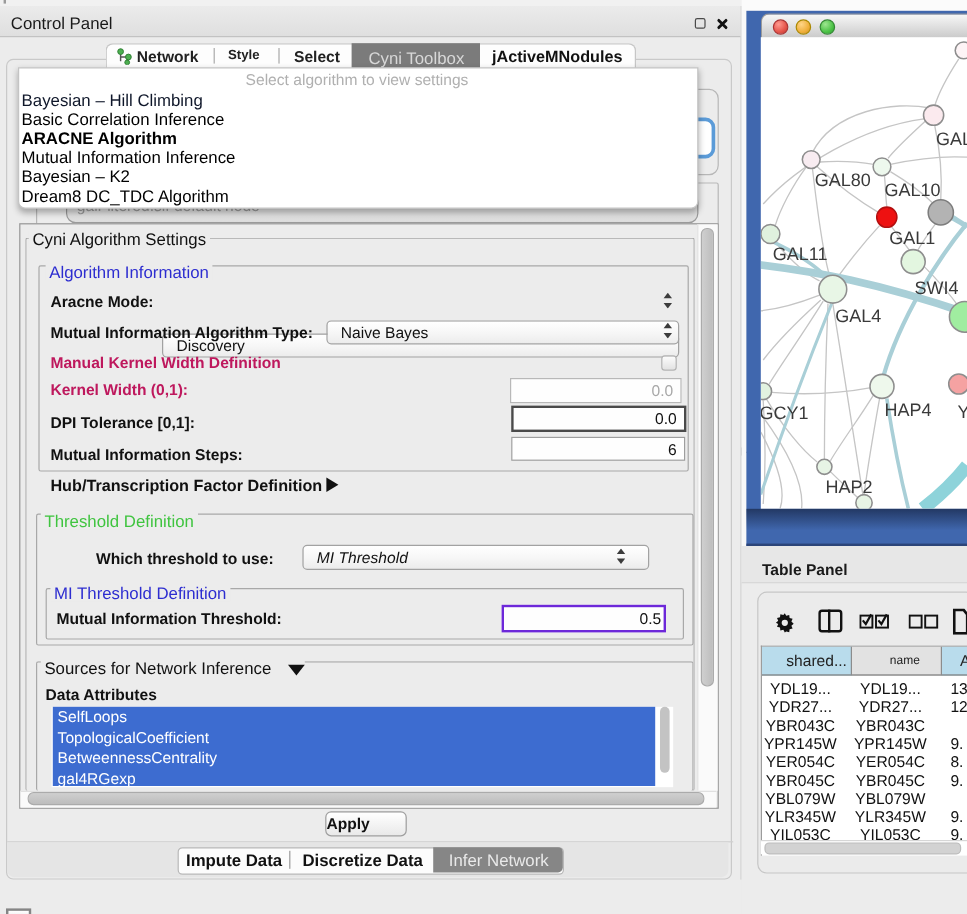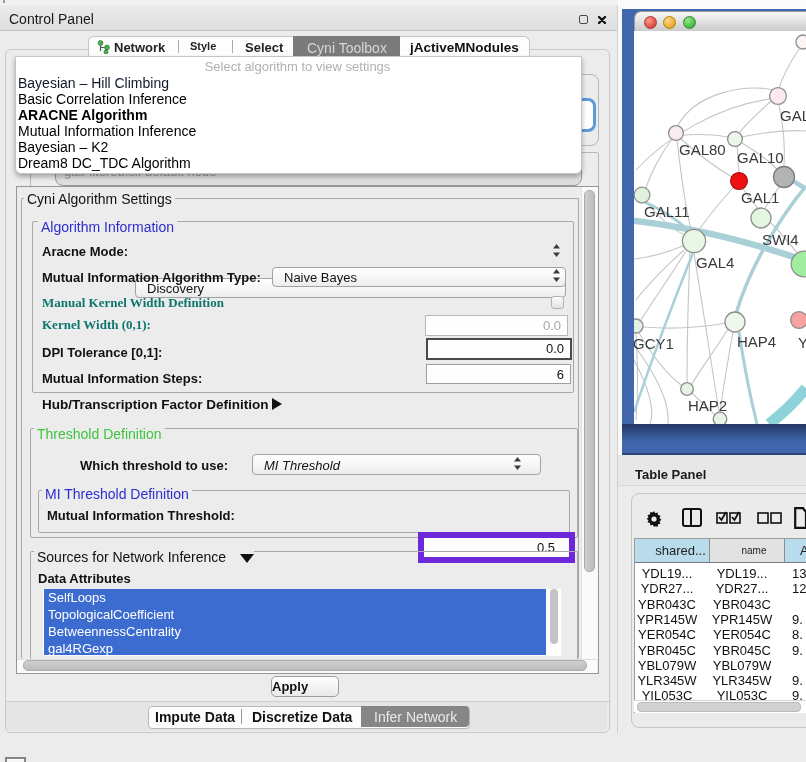--- a/index.html
+++ b/index.html
@@ -1,20 +1,20 @@
 <!DOCTYPE html>
 <html><head>
 <meta charset="utf-8">
 <style>
   html,body{margin:0;padding:0;}
   body{width:806px;height:762px;position:relative;overflow:hidden;
        background:#ececec;font-family:"Liberation Sans",sans-serif;}
   .abs{position:absolute;}
   .lbl{position:absolute;font-size:13px;font-weight:bold;color:#111;white-space:nowrap;}
-  .lbl.dis{color:#0f766e;font-family:Liberation Serif, serif;}
+  .lbl.dis{color:#be185d;}
   .combo{position:absolute;border:1px solid #a2a2a2;border-radius:4px;
          background:linear-gradient(#ffffff,#f6f6f6 55%,#ececec);
          font-size:13px;color:#111;}
   .combo span{position:absolute;left:11px;top:50%;transform:translateY(-50%);}
   .carr{position:absolute;width:9px;height:13px;}
   .field{position:absolute;background:#fefefe;font-size:13px;color:#111;
          text-align:right;line-height:19px;}
   .grp{position:absolute;border:1px solid #a8a8a8;border-radius:2px;}
   .gtitle{position:absolute;font-size:14px;background:#ececec;padding:0 3px;white-space:nowrap;line-height:14px;}
 </style>
@@ -116,21 +116,21 @@
     <span>MI Threshold</span>
   </div>
 <svg class="carr" style="left:513px;top:457px;" viewBox="0 0 9 13">
     <path d="M4.5 0 L8 4.6 H1z" fill="#3c3c3c"></path>
     <path d="M4.5 13 L1 8.4 H8z" fill="#3c3c3c"></path>
   </svg>
 
 <div class="grp" style="left:38px;top:490px;width:530px;height:41px;"></div>
 <div class="gtitle" style="left:42px;top:486.5px;color:#2d2dd0;">MI Threshold Definition</div>
 <div class="lbl" style="left:47px;top:508px;">Mutual Information Threshold:</div>
-<div class="field" style="left:418px;top:532px;width:131px;height:19px;border:6px solid #6d28d9;padding-right:14px;">0.5</div>
+<div class="field" style="left:418px;top:504px;width:131px;height:19px;border:2px solid #6d28d9;padding-right:2px;">0.5</div>
 
 <div class="grp" style="left:30px;top:551px;width:546px;height:107px;border-bottom:none;"></div>
 <div class="gtitle" style="left:34px;top:549.5px;color:#111;padding-right:28px;">Sources for Network Inference</div>
 <div class="abs" style="left:240px;top:553.5px;width:0;height:0;border-top:9px solid #111;border-left:7.5px solid transparent;border-right:7.5px solid transparent;"></div>
 <div class="lbl" style="left:38px;top:570.5px;">Data Attributes</div>
 
 <div class="abs" style="left:43px;top:589px;width:518px;height:66.5px;background:#fff;"></div>
 <div class="abs" style="left:44px;top:589px;width:502px;height:65.5px;background:#3d6cd0;"></div>
 <div class="abs" style="left:48px;top:589.5px;font-size:13px;color:#fff;">SelfLoops</div>
 <div class="abs" style="left:48px;top:606.5px;font-size:13px;color:#fff;">TopologicalCoefficient</div>

